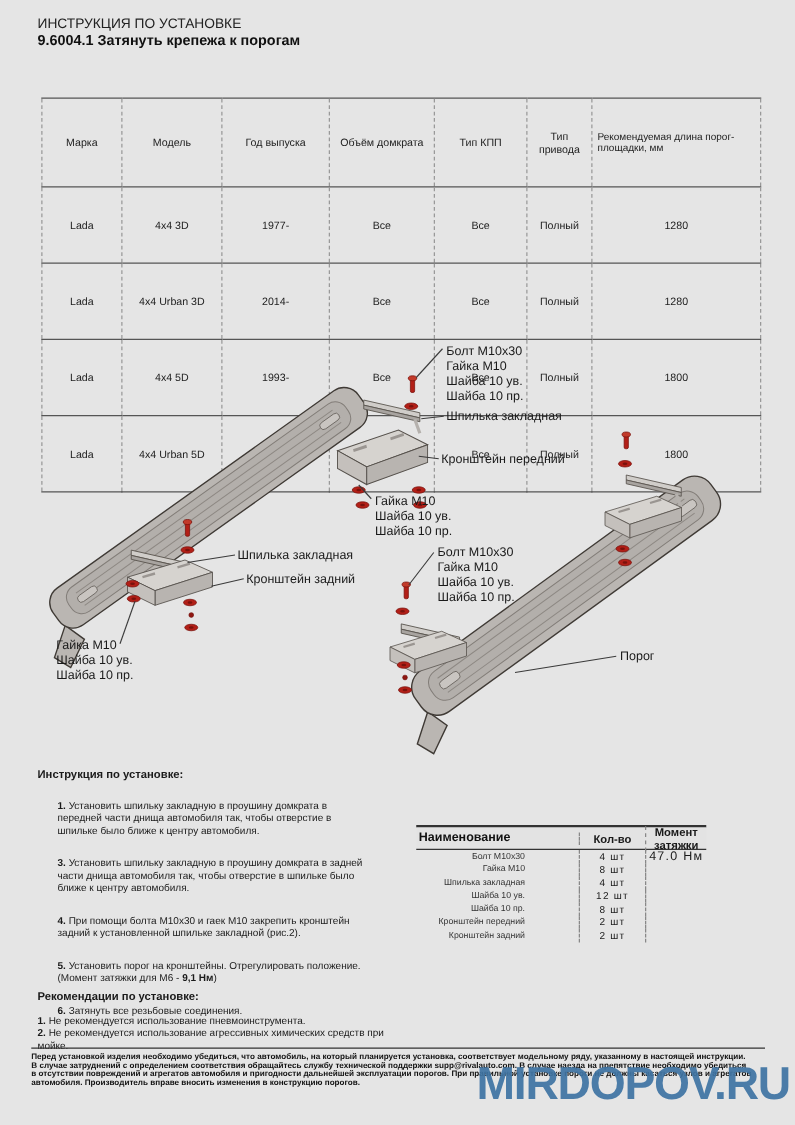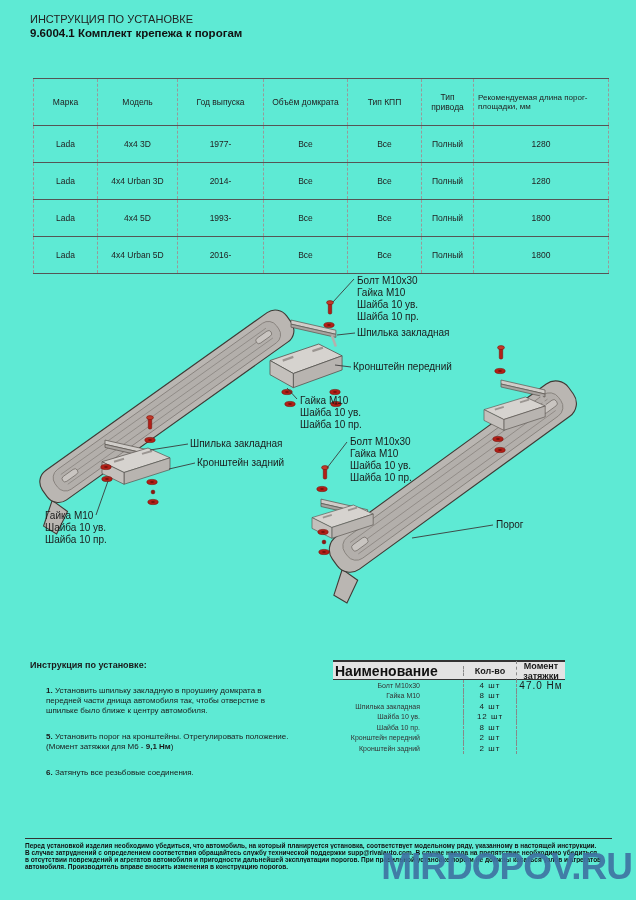--- a/index.html
+++ b/index.html
@@ -1,28 +1,28 @@
 <!DOCTYPE html>
 <html><head>
 <meta charset="utf-8">
 <style>
   html,body{margin:0;padding:0;background:#fff;}
   body{font-family:"Liberation Sans", sans-serif; color:#1a1a1a;}
-  #page{position:relative;width:636px;height:900px;background:#5eead4;overflow:hidden;}
+  #page{position:relative;width:636px;height:900px;background:#e5e5e5;overflow:hidden;}
 
   
   .title{position:absolute;left:30px;top:12px;line-height:14px;}
   .title .t1{font-size:11px;color:#222;}
   .title .t2{font-size:11.5px;font-weight:bold;color:#111;}
 
   
   table.fit{position:absolute;left:33px;top:78px;width:575px;border-collapse:collapse;table-layout:fixed;
             font-size:8.5px;color:#222;border-bottom:1px solid #555;}
   table.fit th, table.fit td{border-left:1px dashed #999;border-right:1px dashed #999;border-top:1px solid #555;
-            text-align:center;font-weight:normal;padding:4px 2px;}
+            text-align:center;font-weight:normal;padding:16px 2px;}
   table.fit th{height:38px;}
   table.fit td{height:28px;}
   table.fit th.wide{font-size:8px;text-align:left;padding-left:4px;}
 
   
   svg.diagram{position:absolute;left:20px;top:258px;}
   .board{fill:#bab6b2;stroke:#3f3a35;stroke-width:1.1;}
   .board-in{fill:#b3afab;stroke:#827d78;stroke-width:0.8;}
   .groove{stroke:#8d8883;stroke-width:0.8;}
   .slot{fill:#c9c5c1;stroke:#6e6964;stroke-width:0.7;}
@@ -34,35 +34,35 @@
   .strap-side{fill:#a8a4a0;stroke:#5a554f;stroke-width:0.7;}
   .strap-leg{stroke:#b5b1ad;stroke-width:2.5;}
   .fast{fill:#b21f17;stroke:#7a120c;stroke-width:0.6;}
   .fast-head{fill:#c23a2a;stroke:#7a120c;stroke-width:0.6;}
   .fast-hole{fill:#7a120c;}
   .fast-dot{fill:#8f1610;stroke:#6e0d08;stroke-width:0.5;}
   .lead{stroke:#3a3a3a;stroke-width:0.9;fill:none;}
   .lbl{font-family:"Liberation Sans",sans-serif;font-size:10px;fill:#1a1a1a;}
 
   
-  .inst{position:absolute;left:30px;top:660px;width:282px;font-size:8px;line-height:10px;}
+  .inst{position:absolute;left:30px;top:614px;width:282px;font-size:8px;line-height:10px;}
   .inst .hd, .rec .hd{font-size:9px;font-weight:bold;margin-bottom:10px;}
   .inst p{margin:16px;}
   .rec{position:absolute;left:30px;top:792px;width:285px;font-size:8px;line-height:10px;}
   .rec p{margin:0;}
 
   
   .hw{position:absolute;left:333px;top:660px;width:232px;font-size:8px;}
   .hw .hd{font-size:9.5px;font-weight:bold;margin-bottom:7px;}
   .hw-table{border-top:2px solid #333;}
   .hw-head{display:flex;background:#e3e3e3;border-bottom:1.5px solid #333;font-weight:bold;font-size:9px;
            align-items:center;height:17px;}
   .hw-row{display:flex;height:10.5px;align-items:center;justify-content:space-between;}
   .c-name{width:90px;box-sizing:border-box;padding-right:3px;text-align:right;font-size:7px;color:#333;}
-  .hw-head .c-name{text-align:left;padding-left:2px;font-size:14px;color:#111;}
+  .hw-head .c-name{text-align:left;padding-left:2px;font-size:10px;color:#111;}
   .c-qty{width:53px;box-sizing:border-box;text-align:center;border-left:1px dashed #888;letter-spacing:1px;font-size:8px;margin-left:40px;}
   .hw-head .c-qty{letter-spacing:0;font-size:9px;}
   .c-tq{flex:1;text-align:center;border-left:1px dashed #888;letter-spacing:1px;font-size:10px;}
   .hw-head .c-tq{letter-spacing:0;font-size:9px;}
   .hw-body .c-qty, .hw-body .c-tq{height:100%;display:flex;align-items:center;justify-content:center;}
   .hw-body .c-name{height:100%;display:flex;align-items:center;justify-content:flex-end;}
 
   
   .footer-rule{position:absolute;left:25px;right:24px;top:838px;border-top:1px solid #333;}
   .footer{position:absolute;left:25px;top:842px;width:586px;font-size:6.5px;line-height:7px;font-weight:bold;color:#111;}
@@ -70,21 +70,21 @@
   .watermark{position:absolute;right:4px;top:846px;font-size:37px;font-weight:bold;letter-spacing:-1px;
              color:#3f74a3;opacity:0.92;z-index:5;}
 </style>
 </head>
 <body>
 
 <div id="page">
 
   <div class="title">
     <div class="t1">ИНСТРУКЦИЯ ПО УСТАНОВКЕ</div>
-    <div class="t2">9.6004.1 Комплект крепежа к порогам</div>
+    <div class="t2">9.6004.1 Затянуть крепежа к порогам</div>
   </div>
 
   <table class="fit">
     <colgroup>
       <col style="width:64px">
         <col style="width:80px">
         <col style="width:86px">
         <col style="width:84px">
       <col style="width:74px">
         <col style="width:52px">
@@ -253,20 +253,22 @@
       <text class="lbl" x="25" y="261">Гайка М10</text>
       <text class="lbl" x="25" y="273">Шайба 10 ув.</text>
       <text class="lbl" x="25" y="285">Шайба 10 пр.</text>
       <text class="lbl" x="476" y="270">Порог</text>
     </g>
   </svg>
 
   <div class="inst">
     <div class="hd">Инструкция по установке:</div>
     <p><b>1.</b> <span>Установить шпильку закладную в проушину домкрата в передней части днища автомобиля так, чтобы отверстие в шпильке было ближе к центру автомобиля.</span><b></b><span></span></p>
+    <p><b>3.</b> <span>Установить шпильку закладную в проушину домкрата в задней части днища автомобиля так, чтобы отверстие в шпильке было ближе к центру автомобиля.</span><b></b><span></span></p>
+    <p><b>4.</b> <span>При помощи болта М10х30 и гаек М10 закрепить кронштейн задний к установленной шпильке закладной (рис.2).</span><b></b><span></span></p>
     <p><b>5.</b> <span>Установить порог на кронштейны. Отрегулировать положение.  (Момент затяжки для М6 - </span><b>9,1 Нм</b><span>)</span></p>
     <p><b>6.</b> <span>Затянуть все резьбовые соединения.</span><b></b><span></span></p>
   </div>
 
   <div class="hw">
     <div class="hw-table">
       <div class="hw-head">
         <div class="c-name">Наименование</div>
         <div class="c-qty">Кол-во</div>
         <div class="c-tq">Момент затяжки</div>
@@ -304,20 +306,25 @@
         </div>
         <div class="hw-row">
           <div class="c-name">Кронштейн задний</div>
           <div class="c-qty">2 шт</div>
           <div class="c-tq"></div>
         </div>
       </div>
     </div>
   </div>
 
+  <div class="rec">
+    <div class="hd">Рекомендации по установке:</div>
+    <p><b>1.</b> <span>Не рекомендуется использование пневмоинструмента.</span></p>
+    <p><b>2.</b> <span>Не рекомендуется использование агрессивных химических средств при мойке.</span></p>
+  </div>
 
   <div class="footer-rule"></div>
   <div class="footer">
     <div>Перед установкой изделия необходимо убедиться, что автомобиль, на который планируется установка, соответствует модельному ряду, указанному в настоящей инструкции.</div>
     <div>В случае затруднений с определением соответствия обращайтесь службу технической поддержки supp@rivalauto.com. В случае наезда на препятствие необходимо убедиться</div>
     <div>в отсутствии повреждений и агрегатов автомобиля и пригодности дальнейшей эксплуатации порогов. При правильной установке пороги не должны касаться узлов и агрегатов</div>
     <div>автомобиля. Производитель вправе вносить изменения в конструкцию порогов.</div>
   </div>
   <div class="watermark">MIRDOPOV.RU</div>
 

